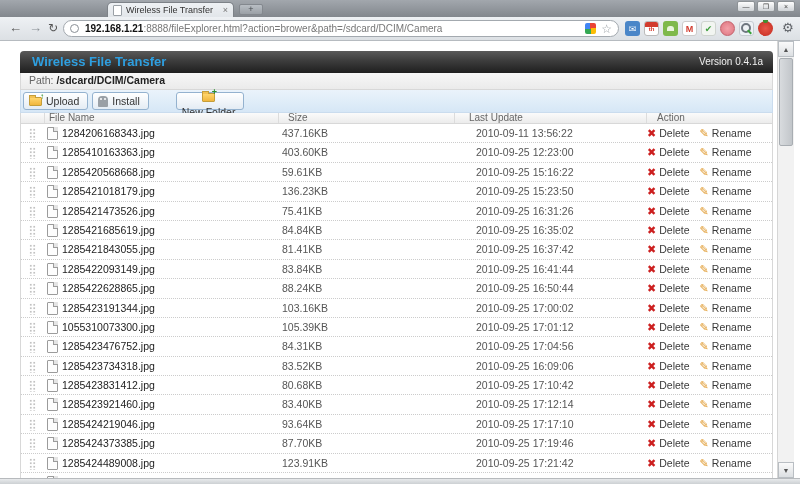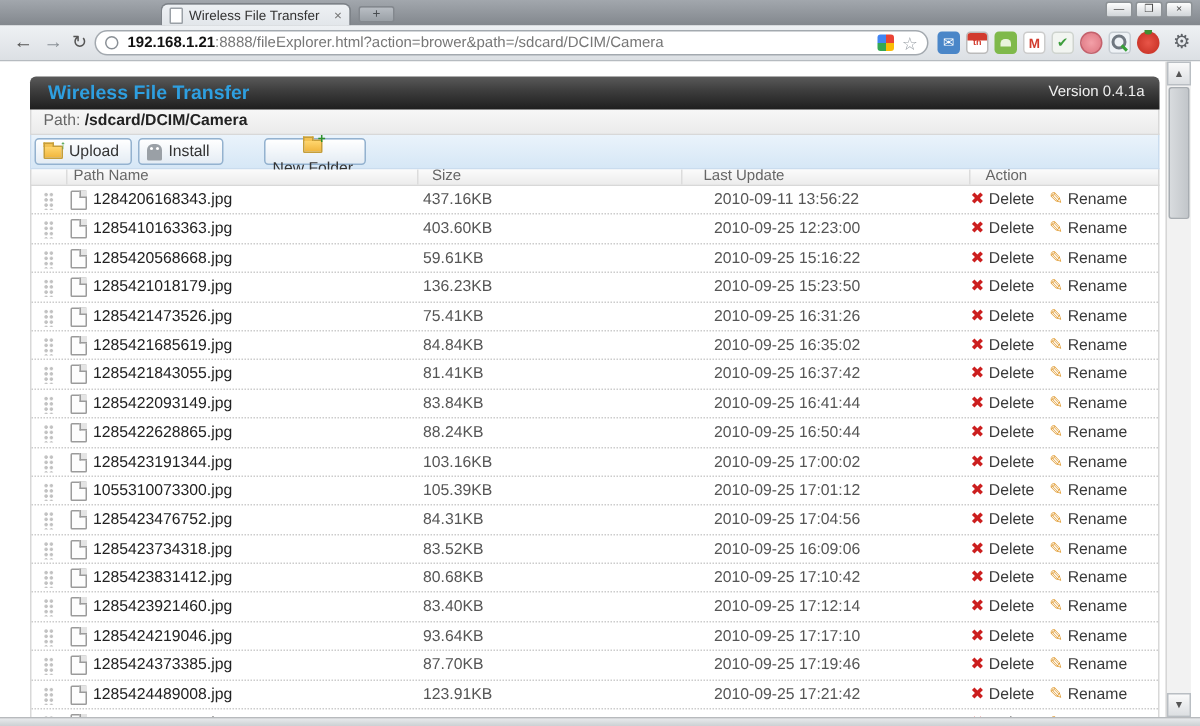--- a/index.html
+++ b/index.html
@@ -201,21 +201,21 @@
         <span class="folder folder-plus"></span>
         <span>New Folder</span>
       </div>
     </div>
 
     <div class="thead">
       <div class="vsep sep1"></div>
       <div class="vsep sep2"></div>
       <div class="vsep sep3"></div>
       <div class="vsep sep4"></div>
-      <span class="col-h-name">Path Name</span>
+      <span class="col-h-name">File Name</span>
       <span class="col-h-size">Size</span>
       <span class="col-h-update">Last Update</span>
       <span class="col-h-action">Action</span>
     </div>
     <div class="tbody">
         <div class="row">
     <span class="handle"></span>
     <span class="ficon"></span>
     <a class="fname">1284206168343.jpg</a>
     <span class="fsize">437.16KB</span>

